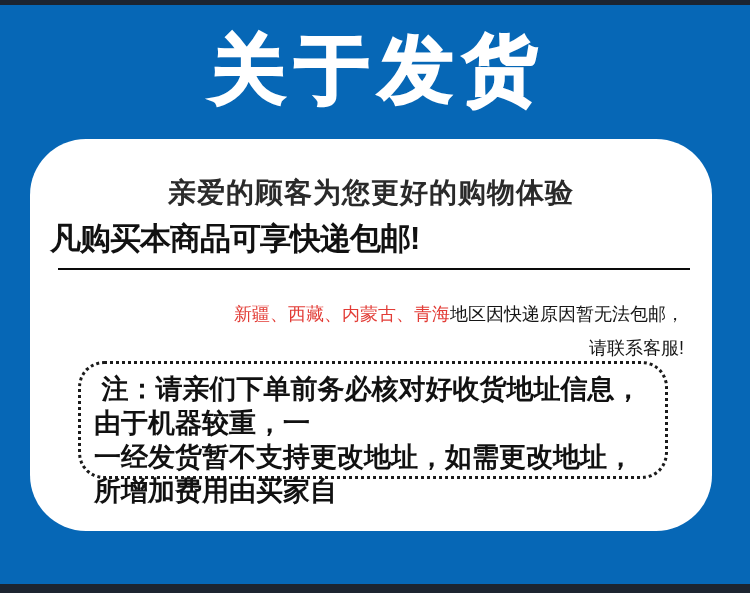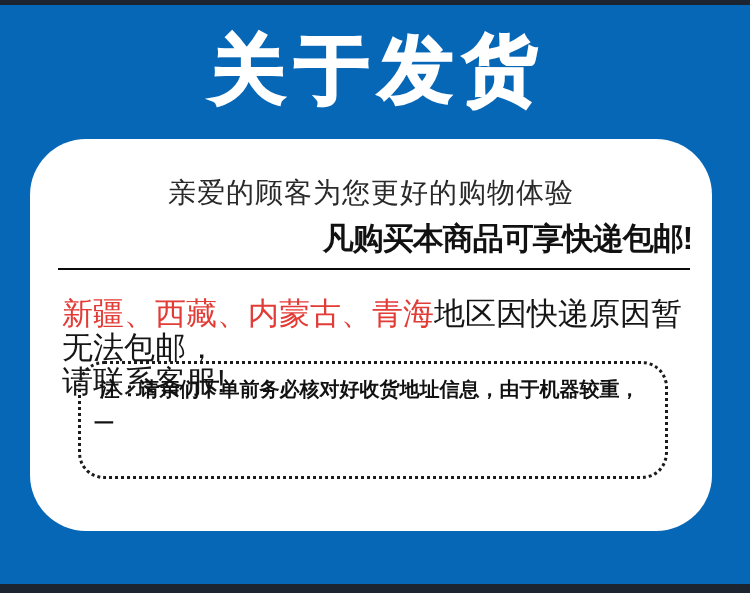--- a/index.html
+++ b/index.html
@@ -44,57 +44,58 @@
     height: 392px;
     background: #ffffff;
     border-radius: 56px;
     color: #161616;
   }
   .greeting {
     margin: 35px 20px 0 20px;
     text-align: center;
     font-size: 28px;
     line-height: 38px;
-    font-weight: 400;
+    font-weight: 700;
     color: #2a2a2a;
     letter-spacing: 1px;
   }
   .promo {
     margin: 6px 20px 0 20px;
-    text-align: right;
+    text-align: left;
     font-size: 31px;
     line-height: 42px;
     font-weight: 700;
     color: #111111;
     letter-spacing: -1px;
   }
   .divider {
     margin: 8px 22px 0 28px;
     border: none;
     border-top: 2px solid #0a0a0a;
   }
   .notice {
     margin: 27px 28px 6px 32px;
-    font-size: 31px;
+    font-size: 18px;
     line-height: 34px;
     font-weight: 400;
     color: #161616;
+    text-align: right;
   }
   .notice .region-red { color: #e23c36; }
 
   .note-box {
     position: absolute;
     left: 48px;
     top: 222px;
     width: 590px;
     height: 118px;
     border: 3px dotted #1b1b1b;
     border-radius: 26px;
     padding: 8px 13px 0 13px;
-    font-size: 20px;
+    font-size: 27px;
     line-height: 34px;
     font-weight: 700;
     color: #111111;
   }
   .note-line { white-space: pre-wrap; }
 </style>
 </head>
 <body>
 
 <div class="page">
@@ -111,19 +112,20 @@
 
     <hr class="divider">
 
     <div class="notice">
       <div><span class="region-red">新疆、西藏、内蒙古、青海</span><span>地区因快递原因暂无法包邮，</span></div>
       <div>请联系客服!</div>
     </div>
 
     <div class="note-box">
       <div class="note-line"> 注：请亲们下单前务必核对好收货地址信息，由于机器较重，一</div>
+      <div class="note-line">一经发货暂不支持更改地址，如需更改地址，所增加费用由买家自</div>
     </div>
 
   </div>
 
   <div class="strip strip-bottom"></div>
 
 </div>
 
 </body></html>

